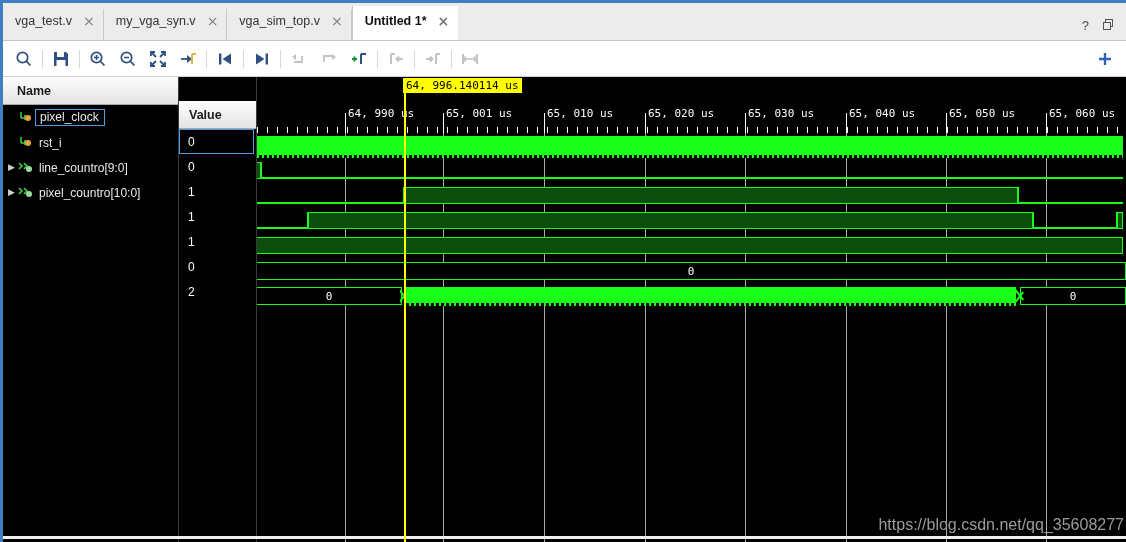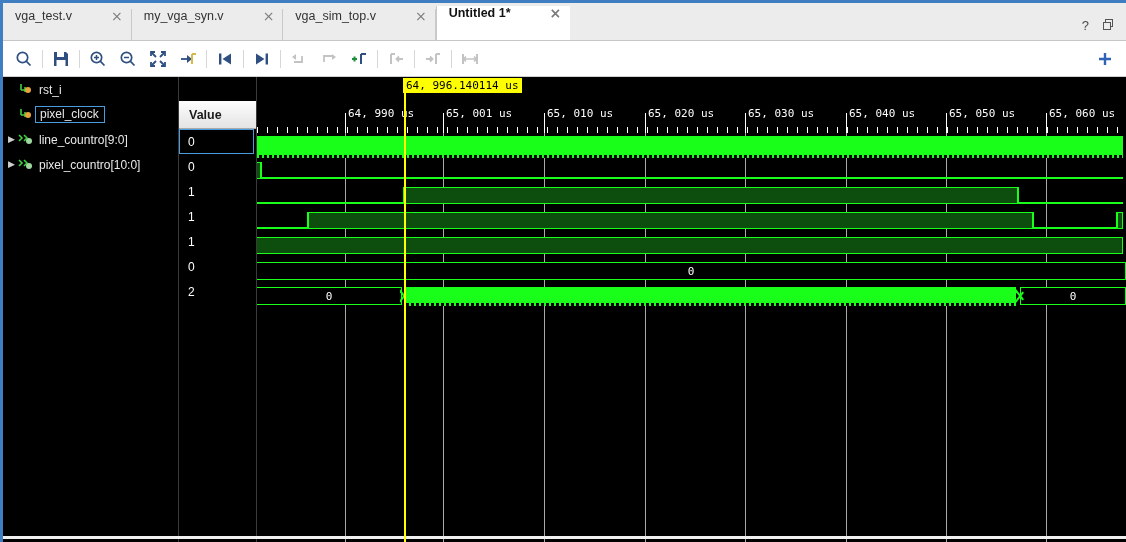--- a/index.html
+++ b/index.html
@@ -21,28 +21,27 @@
   
   .tabbar {
     position: absolute; left: 0; top: 0;
     width: 1123px; height: 38px;
     background: #ececed;
     border-bottom: 1px solid #c6c6c6;
     display: flex; align-items: flex-end;
   }
   .tab {
     height: 31px;
-    display: flex; align-items: flex-start;
-    padding: 0 8px 2px 12px;
+    display: flex; align-items: flex-end;
+    padding: 0 8px 12px 12px;
     font-size: 12.5px;
     color: #333;
     background: #ececed;
     border-right: 1px solid #c9c9c9;
     cursor: default;
-    gap: 28px;
   }
   .tab.active {
     background: #ffffff;
     color: #111;
     font-weight: bold;
     border-right: 1px solid #ffffff;
     border-left: 1px solid #c9c9c9;
     height: 34px;
   }
   .tab .tab-label { white-space: nowrap; }
@@ -410,42 +409,43 @@
         <svg width="16" height="16" viewBox="0 0 16 16">
             <path d="M2 8h12M8 2v12" stroke="#2e63b5" stroke-width="2.4"></path>
           </svg>
       </div>
     </div>
   </div>
 
   <div class="main">
 
     <div class="names-panel">
+      <div class="col-head">Name</div>
       <div>
+
+        <div class="sig-row">
+          <span class="expander blank">▶</span>
+          <span class="sigicon">
+            <svg width="16" height="14" viewBox="0 0 16 14">
+                <path d="M3 1v6M3 7h4M7 4v5" stroke="#3ecf3e" stroke-width="1.6" fill="none"></path>
+                <circle cx="10" cy="7" r="3" fill="#e8a33d"></circle>
+              </svg>
+          </span>
+          <span class="sig-name name-sel-box">pixel_clock</span>
+        </div>
 
         <div class="sig-row">
           <span class="expander blank">▶</span>
           <span class="sigicon">
             <svg width="16" height="14" viewBox="0 0 16 14">
                 <path d="M3 1v6M3 7h4M7 4v5" stroke="#3ecf3e" stroke-width="1.6" fill="none"></path>
                 <circle cx="10" cy="7" r="3" fill="#e8a33d"></circle>
               </svg>
           </span>
           <span class="sig-name">rst_i</span>
-        </div>
-
-        <div class="sig-row">
-          <span class="expander blank">▶</span>
-          <span class="sigicon">
-            <svg width="16" height="14" viewBox="0 0 16 14">
-                <path d="M3 1v6M3 7h4M7 4v5" stroke="#3ecf3e" stroke-width="1.6" fill="none"></path>
-                <circle cx="10" cy="7" r="3" fill="#e8a33d"></circle>
-              </svg>
-          </span>
-          <span class="sig-name name-sel-box">pixel_clock</span>
         </div>
 
 
 
 
         <div class="sig-row">
           <span class="expander">▶</span>
           <span class="sigicon">
             <svg width="16" height="14" viewBox="0 0 16 14">
                 <path d="M1 2l3 3-3 3" stroke="#3ecf3e" stroke-width="1.6" fill="none"></path>
@@ -638,18 +638,19 @@
           <div class="wave-row">
             <div class="bus-seg" style="left: -1px; width: 146px;">0</div>
             <div class="bus-solid" style="left: 147px; width: 612px;"></div>
             <div class="clk-fringe" style="left: 147px; width: 612px; top: 20px;"></div>
             <div class="bus-notch" style="left: 143px; width: 9px;"></div>
             <div class="bus-seg" style="left: 763px; width: 106px;">0</div>
             <div class="bus-notch" style="left: 759px; width: 9px;"></div>
           </div>
         </div>
 
+      <div class="watermark">https://blog.csdn.net/qq_35608277</div>
     </div>
 
   </div>
 
   <div class="bottom-strip"></div>
 </div>
 
 </body></html>

